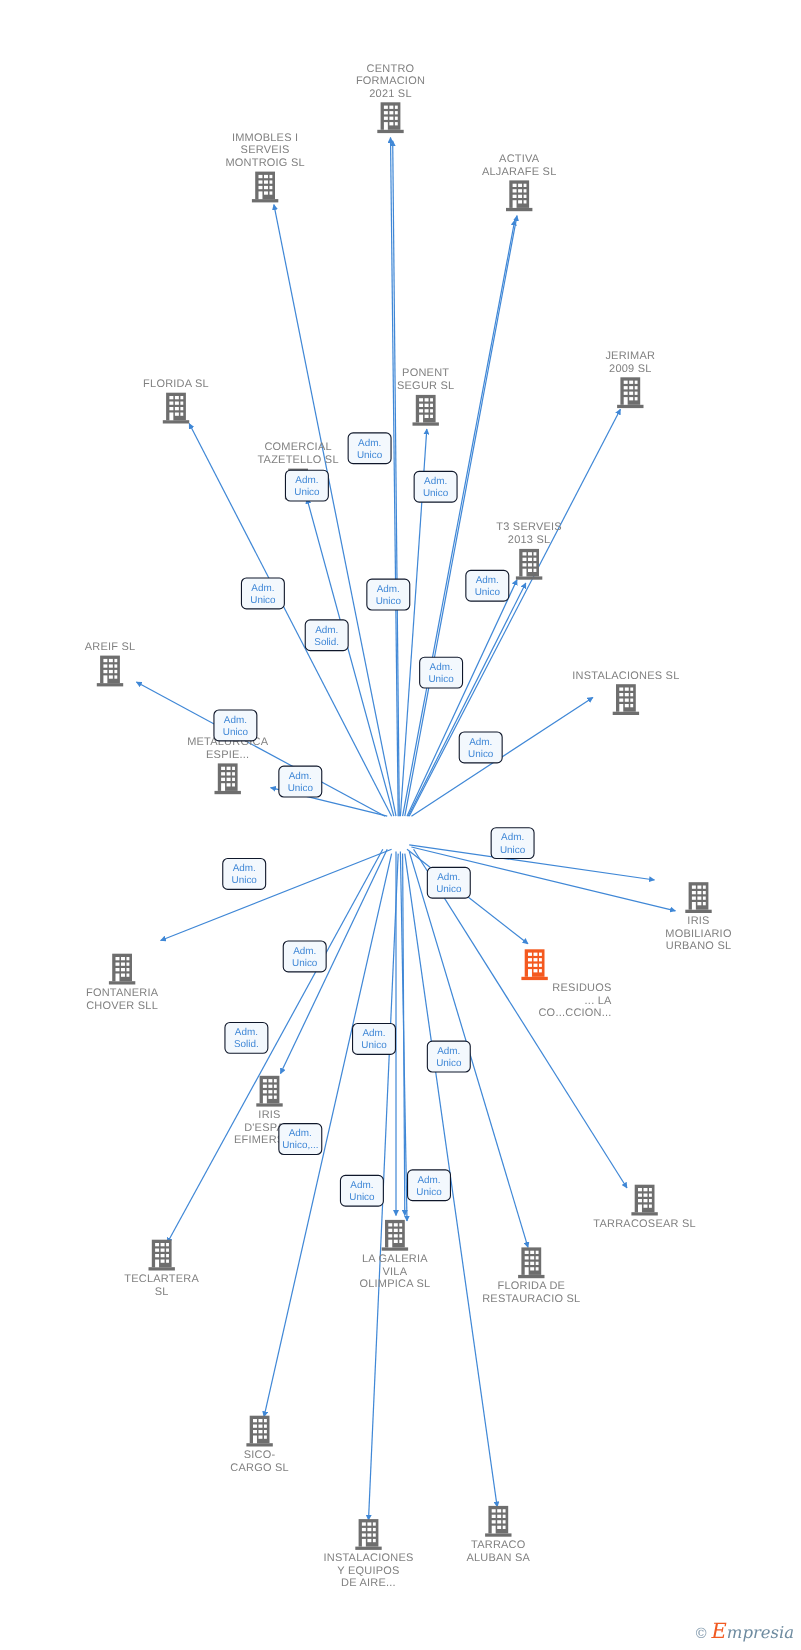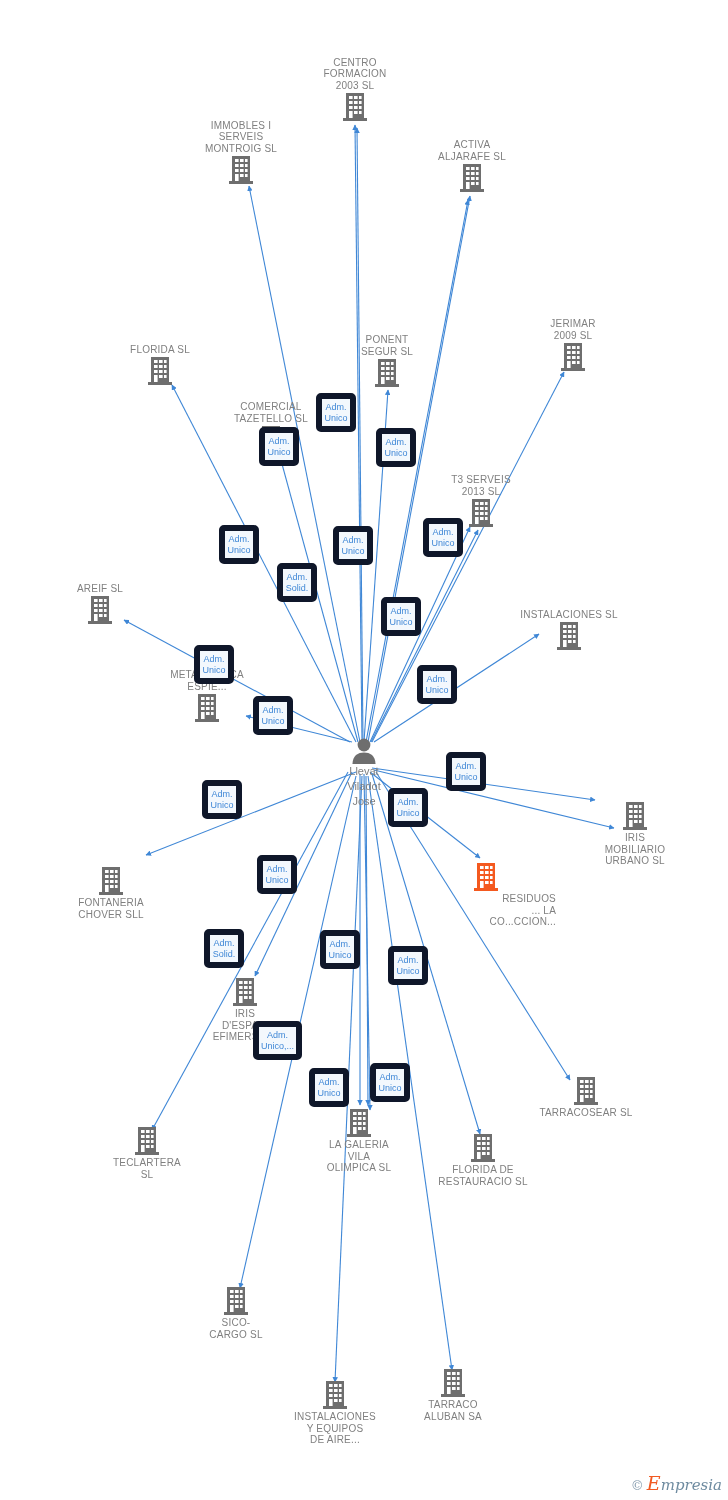--- a/index.html
+++ b/index.html
@@ -34,21 +34,21 @@
   
   .person{position:absolute;width:120px;margin-left:-60px;text-align:center;
           color:#808080;font-size:11px;line-height:15px;}
   .person .lbl{white-space:pre-line;}
 
   
   .chip{
     position:absolute;
     box-sizing:border-box;
     background:#f3f8fd;
-    border:6px solid #0f172a;
+    border:1px solid #0f172a;
     border-radius:5px;
     color:#3f87d6;
     font-size:9px;
     line-height:11px;
     text-align:center;
     padding:3px 2px 2px 2px;
     white-space:pre-line;
     min-width:40px;
   }
 
@@ -106,21 +106,21 @@
       <path d="M362,776 L335,1382"></path>
       <path d="M368,776 L452,1370"></path>
       <path d="M366,776 L368,1105"></path>
     </g>
   </svg>
 
   <div id="nodes">
       <div class="node label-above" style="left: 355px; top: 56.5px;">
         <span class="lbl">CENTRO
 FORMACION
-2003 SL</span>
+2021 SL</span>
         <svg class="ico" width="26" height="30" viewBox="0 0 26 30">
           <rect x="4" y="1" width="18" height="25" fill="#6e6e6e"></rect>
           <rect x="1" y="26" width="24" height="3" fill="#6e6e6e"></rect>
           <g fill="#ffffff">
             <rect x="7" y="4" width="3.6" height="3"></rect>
             <rect x="12" y="4" width="3.6" height="3"></rect>
             <rect x="17" y="4" width="2.6" height="3"></rect>
             <rect x="7" y="9" width="3.6" height="3"></rect>
             <rect x="12" y="9" width="3.6" height="3"></rect>
             <rect x="17" y="9" width="2.6" height="3"></rect>
@@ -637,27 +637,18 @@
       <div class="chip" style="left: 388px; top: 946px;">Adm.
 Unico</div>
       <div class="chip" style="left: 253px; top: 1021px;">Adm.
 Unico,...</div>
       <div class="chip" style="left: 309px; top: 1068px;">Adm.
 Unico</div>
       <div class="chip" style="left: 370px; top: 1063px;">Adm.
 Unico</div>
     </div>
 
-  <div class="person" id="person-node" style="left:364px;top:738px;">
-    <svg width="30" height="26" viewBox="0 0 30 26" style="display:block;margin:0 auto;">
-      <circle cx="15" cy="7" r="6.4" fill="#6e6e6e"></circle>
-      <path d="M3.5 26 C3.5 17.5 9 14.4 15 14.4 C21 14.4 26.5 17.5 26.5 26 Z" fill="#6e6e6e"></path>
-    </svg>
-    <span class="lbl">Llevat
-Viladot
-Jose</span>
-  </div>
 
   <div id="watermark">
     <span class="c">©</span><span class="e">E</span><span>mpresia</span>
   </div>
 
 </div>
 
 </body></html>

